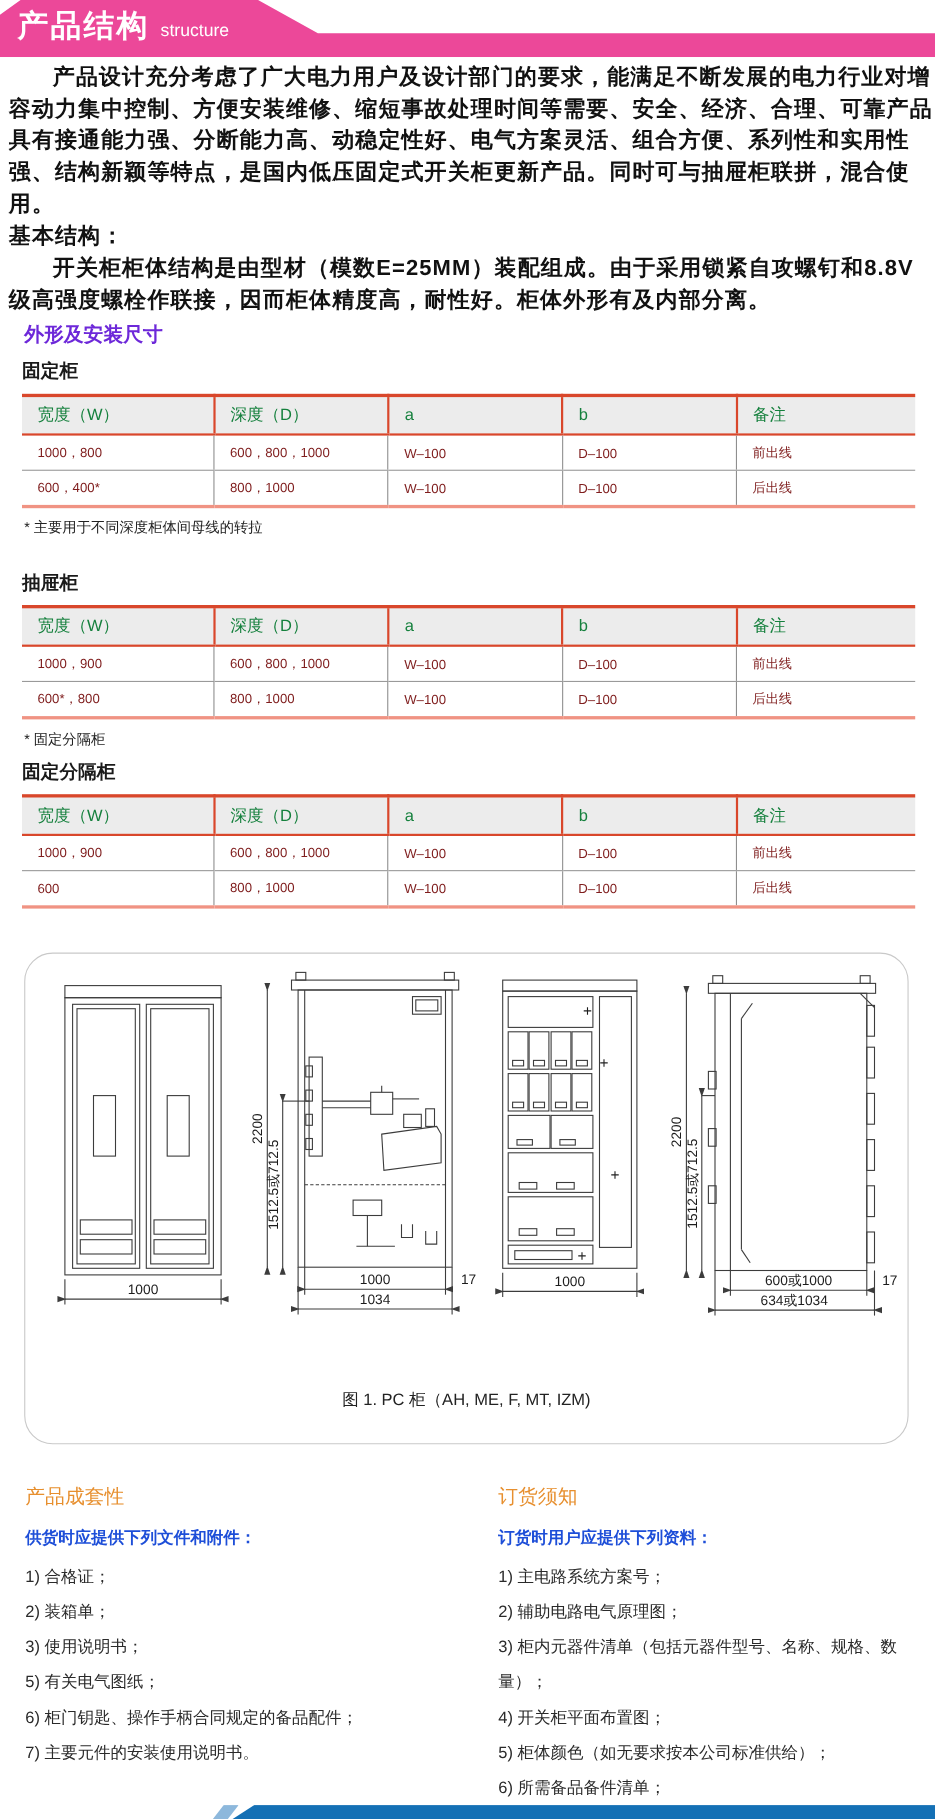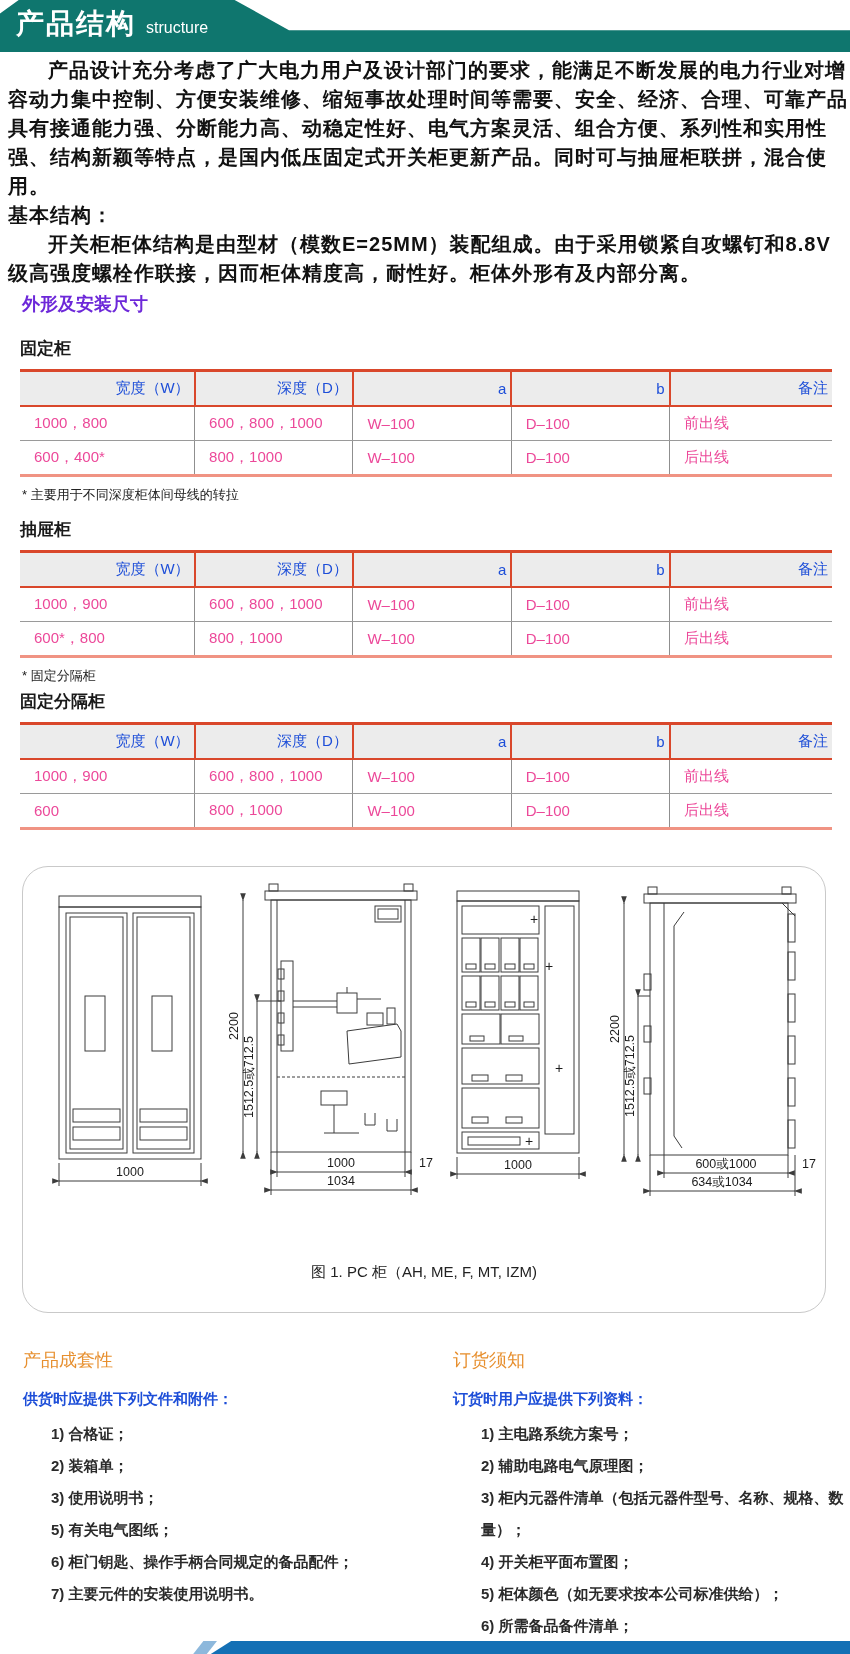--- a/index.html
+++ b/index.html
@@ -1,47 +1,47 @@
 <!DOCTYPE html>
 <html><head>
 <meta charset="utf-8">
 <style>
   html,body{margin:0;padding:0;background:#ffffff;}
   body{font-family:"Liberation Sans","DejaVu Sans",sans-serif;color:#1a1a1a;}
   .page{position:relative;width:850px;height:1654px;margin:0 auto;background:#fff;overflow:hidden;}
 
   
-  .banner{position:absolute;top:0;left:0;width:850px;height:52px;background:#0f766e;
+  .banner{position:absolute;top:0;left:0;width:850px;height:52px;background:#ec4899;
     clip-path:polygon(0 26%,2.2% 0,27.6% 0,34% 58%,100% 58%,100% 100%,0 100%);}
   .banner-inner{position:absolute;top:5px;left:16px;display:flex;align-items:baseline;color:#fff;}
   .banner-title{font-size:28px;font-weight:bold;letter-spacing:2px;}
   .banner-sub{font-size:16px;margin-left:10px;}
 
   
   .intro{position:absolute;top:56px;left:8px;right:2px;font-size:20px;font-weight:bold;
     line-height:29px;letter-spacing:1px;color:#111;}
   .intro p{margin:0;}
   .indent{text-indent:2em;}
 
   
   .sec-title{position:absolute;left:22px;font-size:18px;font-weight:bold;color:#6d28d9;}
   .t-dims{top:292px;}
 
   
   .grp{position:absolute;left:0;right:0;}
-  .g1{top:337px;} .g2{top:518px;} .g3{top:690px;}
+  .g1{top:326px;} .g2{top:518px;} .g3{top:690px;}
   .tbl-name{margin:0 0 9px 20px;font-size:17px;font-weight:bold;color:#1a1a1a;}
   table.spec{border-collapse:collapse;width:812px;margin-left:20px;table-layout:fixed;
     border-top:3px solid #d9472b;}
   table.spec col.c1{width:21.5%;} table.spec col.c2{width:19.5%;}
   table.spec col.c3{width:19.5%;} table.spec col.c4{width:19.5%;} table.spec col.c5{width:20%;}
-  table.spec th{background:#ececec;text-align:right;font-weight:normal;font-size:15px;color:#1d4ed8;
+  table.spec th{background:#ececec;text-align:left;font-weight:normal;font-size:15px;color:#15803d;
     padding:7px 4px 7px 14px;border-bottom:2px solid #d9472b;}
   table.spec th + th{border-left:2px solid #d9472b;}
-  table.spec td{font-size:15px;color:#ec4899;padding:7px 4px 7px 14px;}
+  table.spec td{font-size:12px;color:#7f1d1d;padding:7px 4px 7px 14px;}
   table.spec td + td{border-left:1px solid #8f8f8f;}
   table.spec tbody tr:first-child td{border-bottom:1px solid #9a9a9a;}
   table.spec tbody tr:last-child td{border-bottom:3px solid #f09383;}
   .note{margin:9px 0 0 22px;font-size:13px;color:#222;}
 
   
   .figure-box{position:absolute;top:866px;left:22px;width:804px;height:447px;
     border:1px solid #c9c9c9;border-radius:26px;box-sizing:border-box;}
   .figure-box svg{display:block;margin:14px auto 0;}
   .fig-caption{margin-top:12px;text-align:center;font-size:15px;color:#222;}
@@ -50,21 +50,21 @@
   .dimtext{font-size:12.5px;fill:#1c1c1c;stroke:none;}
   .plus{font-size:14px;fill:#1c1c1c;stroke:none;}
 
   
   .bottom{position:absolute;top:1348px;left:0;right:0;display:flex;}
   .col-l{width:425px;padding-left:23px;box-sizing:border-box;}
   .col-r{flex:1;padding-left:28px;box-sizing:border-box;padding-right:6px;}
   .b-title{font-size:18px;font-weight:normal;color:#e78f2e;margin:0 0 12px 0;}
   .b-lead{font-size:15px;color:#1d4ed8;font-weight:bold;margin:0 0 4px 0;line-height:30px;}
   ul.b-list{list-style:none;margin:0;padding:0;}
-  ul.b-list li{font-size:15px;color:#2a2a2a;font-weight:bold;line-height:32px;margin-left:28px;}
+  ul.b-list li{font-size:15px;color:#2a2a2a;font-weight:normal;line-height:32px;}
 
   
   .footer-bar{position:absolute;bottom:0;left:0;width:850px;height:13px;background:#1470b5;
     clip-path:polygon(24.8% 100%,27.2% 0,100% 0,100% 100%);}
   .footer-accent{position:absolute;bottom:0;left:183px;width:34px;height:13px;background:#8db8dc;
     clip-path:polygon(30% 100%,60% 0,100% 0,70% 100%);}
 </style>
 </head>
 <body>
 

